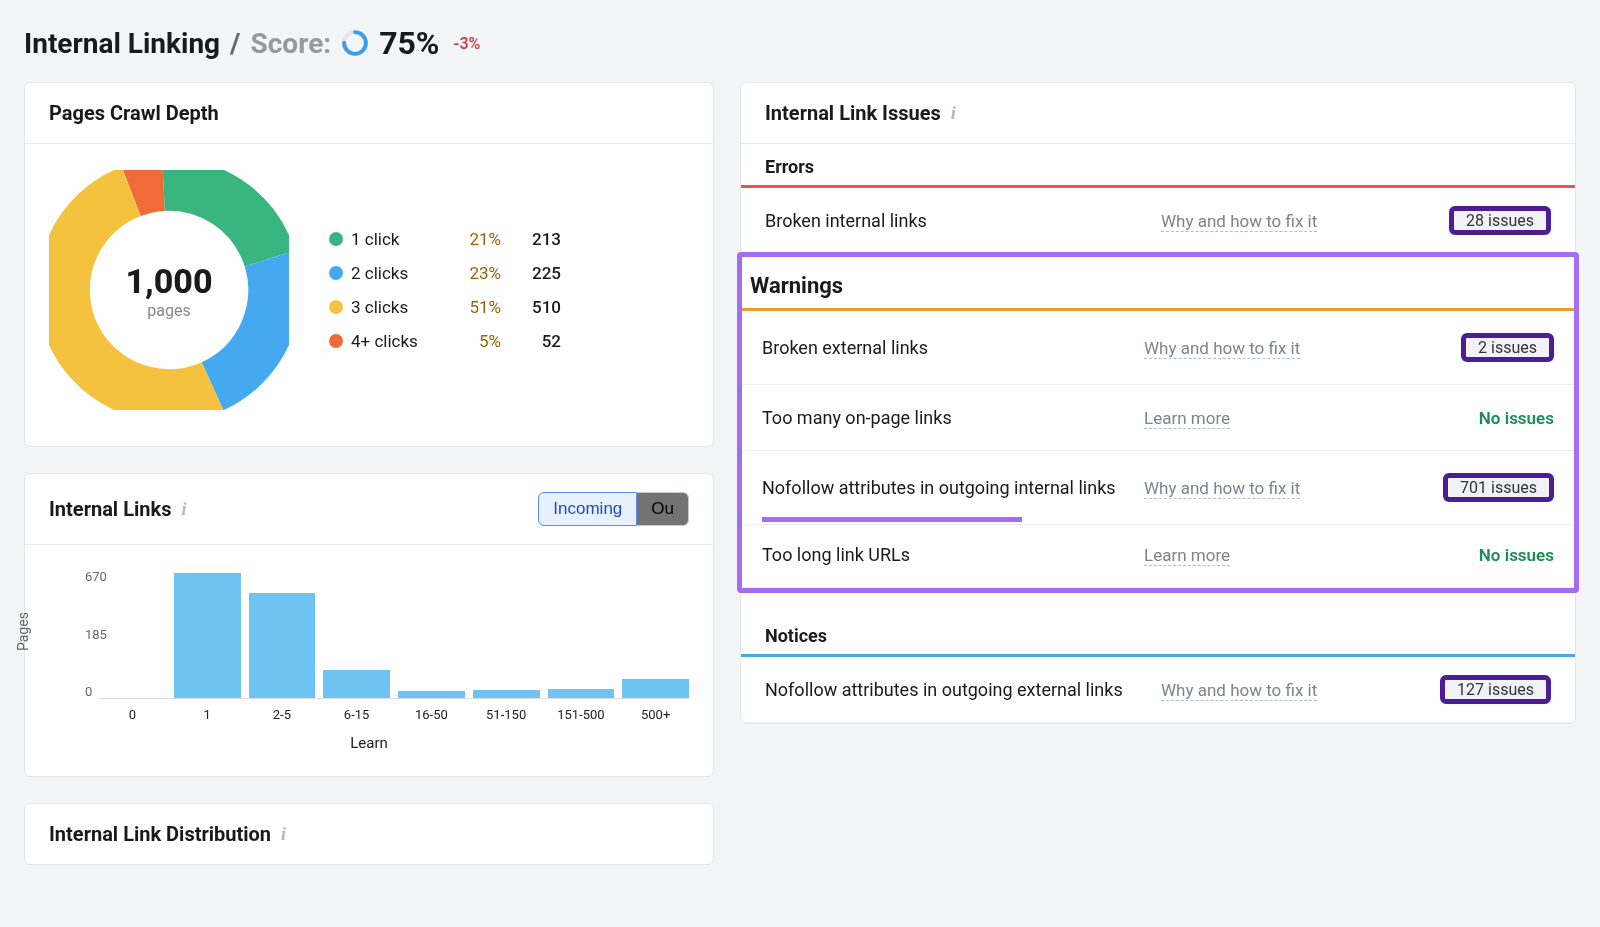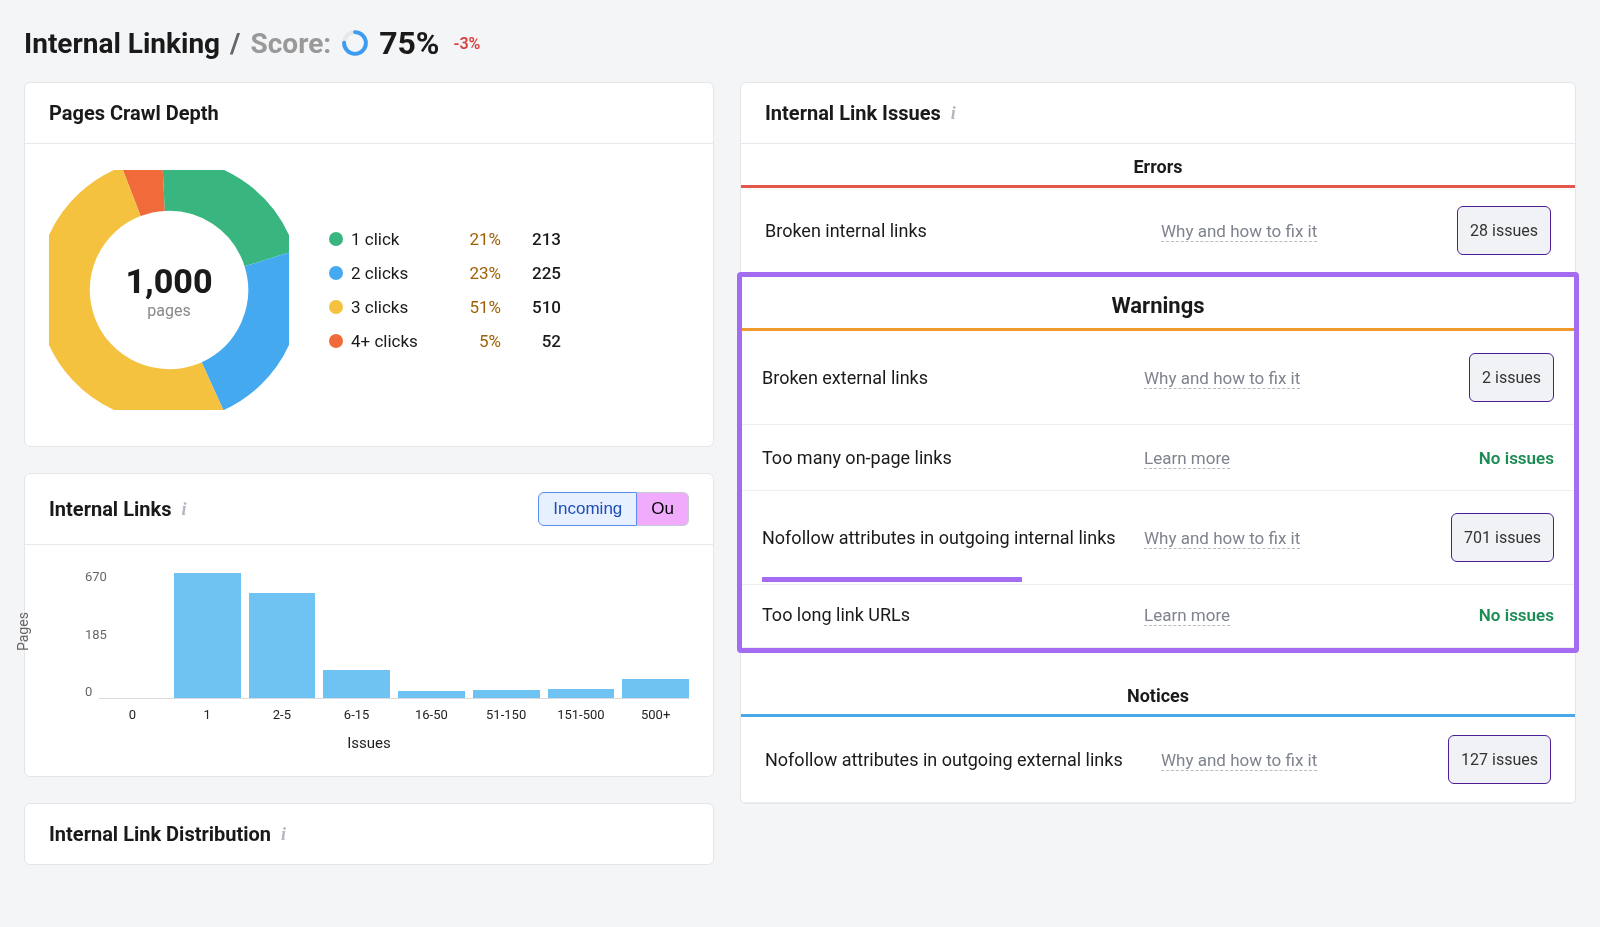--- a/index.html
+++ b/index.html
@@ -30,43 +30,43 @@
   .donut-center .lbl { font-size:16px; color:#888;}
   .legend { display:flex; flex-direction:column; gap:14px;}
   .legend-row { display:grid; grid-template-columns: 22px 90px 60px 60px; align-items:center; font-size:17px;}
   .legend-dot { width:14px; height:14px; border-radius:50%; display:inline-block;}
   .legend-label{ color:#1a1a1a;}
   .legend-pct  { color:#a16207; text-align:right;}
   .legend-val  { color:#1a1a1a; text-align:right; font-weight:500;}
   .links-card .card-header { justify-content:space-between; }
   .links-left { display:flex; align-items:center; gap:10px;}
   .seg { display:flex;}
-  .seg button { font-size:17px; padding:6px 14px; background:#f0abfc; border:1px solid #c7cbd2; cursor:pointer;}
+  .seg button { font-size:17px; padding:6px 14px; background:#737373; border:1px solid #c7cbd2; cursor:pointer;}
   .seg button:first-child { border-radius:6px 0 0 6px;}
   .seg button:last-child { border-radius:0 6px 6px 0; border-left:none;}
   .seg button.active { background:#e7f0ff; border-color:#5b8def; color:#1e4db7;text-align:right;}
   .barchart-area{ padding:18px 24px 24px; position:relative;}
   .yaxis-label{ position:absolute; left:0; top:50%; transform:rotate(-90deg) translate(10px,-10px); transform-origin:left top; font-size:14px; color:#666;}
   .y-ticks{ display:flex; flex-direction:column; justify-content:space-between; height:130px; position:absolute; left:60px; top:24px; font-size:13px; color:#666;}
   .bars{ display:flex; align-items:flex-end; height:130px; gap:8px; border-bottom:1px solid #d9dbe0; margin-left:50px; margin-top:6px;}
   .bar{ flex:1; background:#6ec3f2; }
   .x-ticks{ display:flex; gap:8px; margin-left:50px; margin-top:8px; font-size:13px; color:#222;}
   .x-ticks span{ flex:1; text-align:center;}
   .xaxis-label{ text-align:center; margin-top:12px; font-size:15px; color:#222;}
   
-  .issues-card .section-head { padding:12px 24px 8px; font-size:18px; font-weight:700;text-align:center;}
+  .issues-card .section-head { padding:12px 24px 8px; font-size:18px; font-weight:700;}
   .sep-line{ height:3px; margin:0;}
   .sep-errors{ background:#e3584c;}
   .sep-warn  { background:#f09a2e;}
   .sep-notice{ background:#4aa7e8;}
   .issue-row { display:grid; grid-template-columns: 1fr 230px 140px; gap:20px; align-items:center; padding:18px 24px; border-bottom:1px solid #eceef1;}
   .issue-name{ font-size:18px; color:#1a1a1a;}
   .issue-help{ font-size:17px; color:#7e838d; border-bottom:1px dashed #b7bbc2; width:max-content; cursor:pointer;}
   .issue-count{ text-align:right;}
-  .issue-btn{ display:inline-block; padding:14px 12px; background:#f1f2f5; border:1px solid #4c1d95; border-radius:6px; font-size:16px; color:#333; cursor:pointer;}
+  .issue-btn{ display:inline-block; padding:0 12px; background:#f1f2f5; border:5px solid #4c1d95; border-radius:6px; font-size:16px; color:#333; cursor:pointer;}
   .no-issues{ color:#1c8c55; font-weight:600; font-size:17px;}
   .highlight-box{ position:relative; border:5px solid #a46cf0; border-radius:4px; margin: -2px -4px; background:#fff;}
   .highlight-box .section-head{ padding:16px 8px 10px; font-size:22px;}
   .highlight-box .issue-row{ padding:22px 20px; grid-template-columns: 1fr 240px 150px;}
   .underline-purple{ height:5px; background:#a46cf0; width:260px; margin:-8px 0 0 20px;}
   .dist-card .card-header{ border-bottom:none;}
 </style>
 </head>
 <body>
 
@@ -165,21 +165,21 @@
         <div class="x-ticks" id="x-ticks">
             <span>0</span>
             <span>1</span>
             <span>2-5</span>
             <span>6-15</span>
             <span>16-50</span>
             <span>51-150</span>
             <span>151-500</span>
             <span>500+</span>
           </div>
-        <div class="xaxis-label">Issues</div>
+        <div class="xaxis-label">Learn</div>
       </div>
     </section>
 
     <section class="card dist-card">
       <div class="card-header">
         <h2>Internal Link Distribution</h2>
         <span class="info-icon">i</span>
       </div>
     </section>
   </div>

